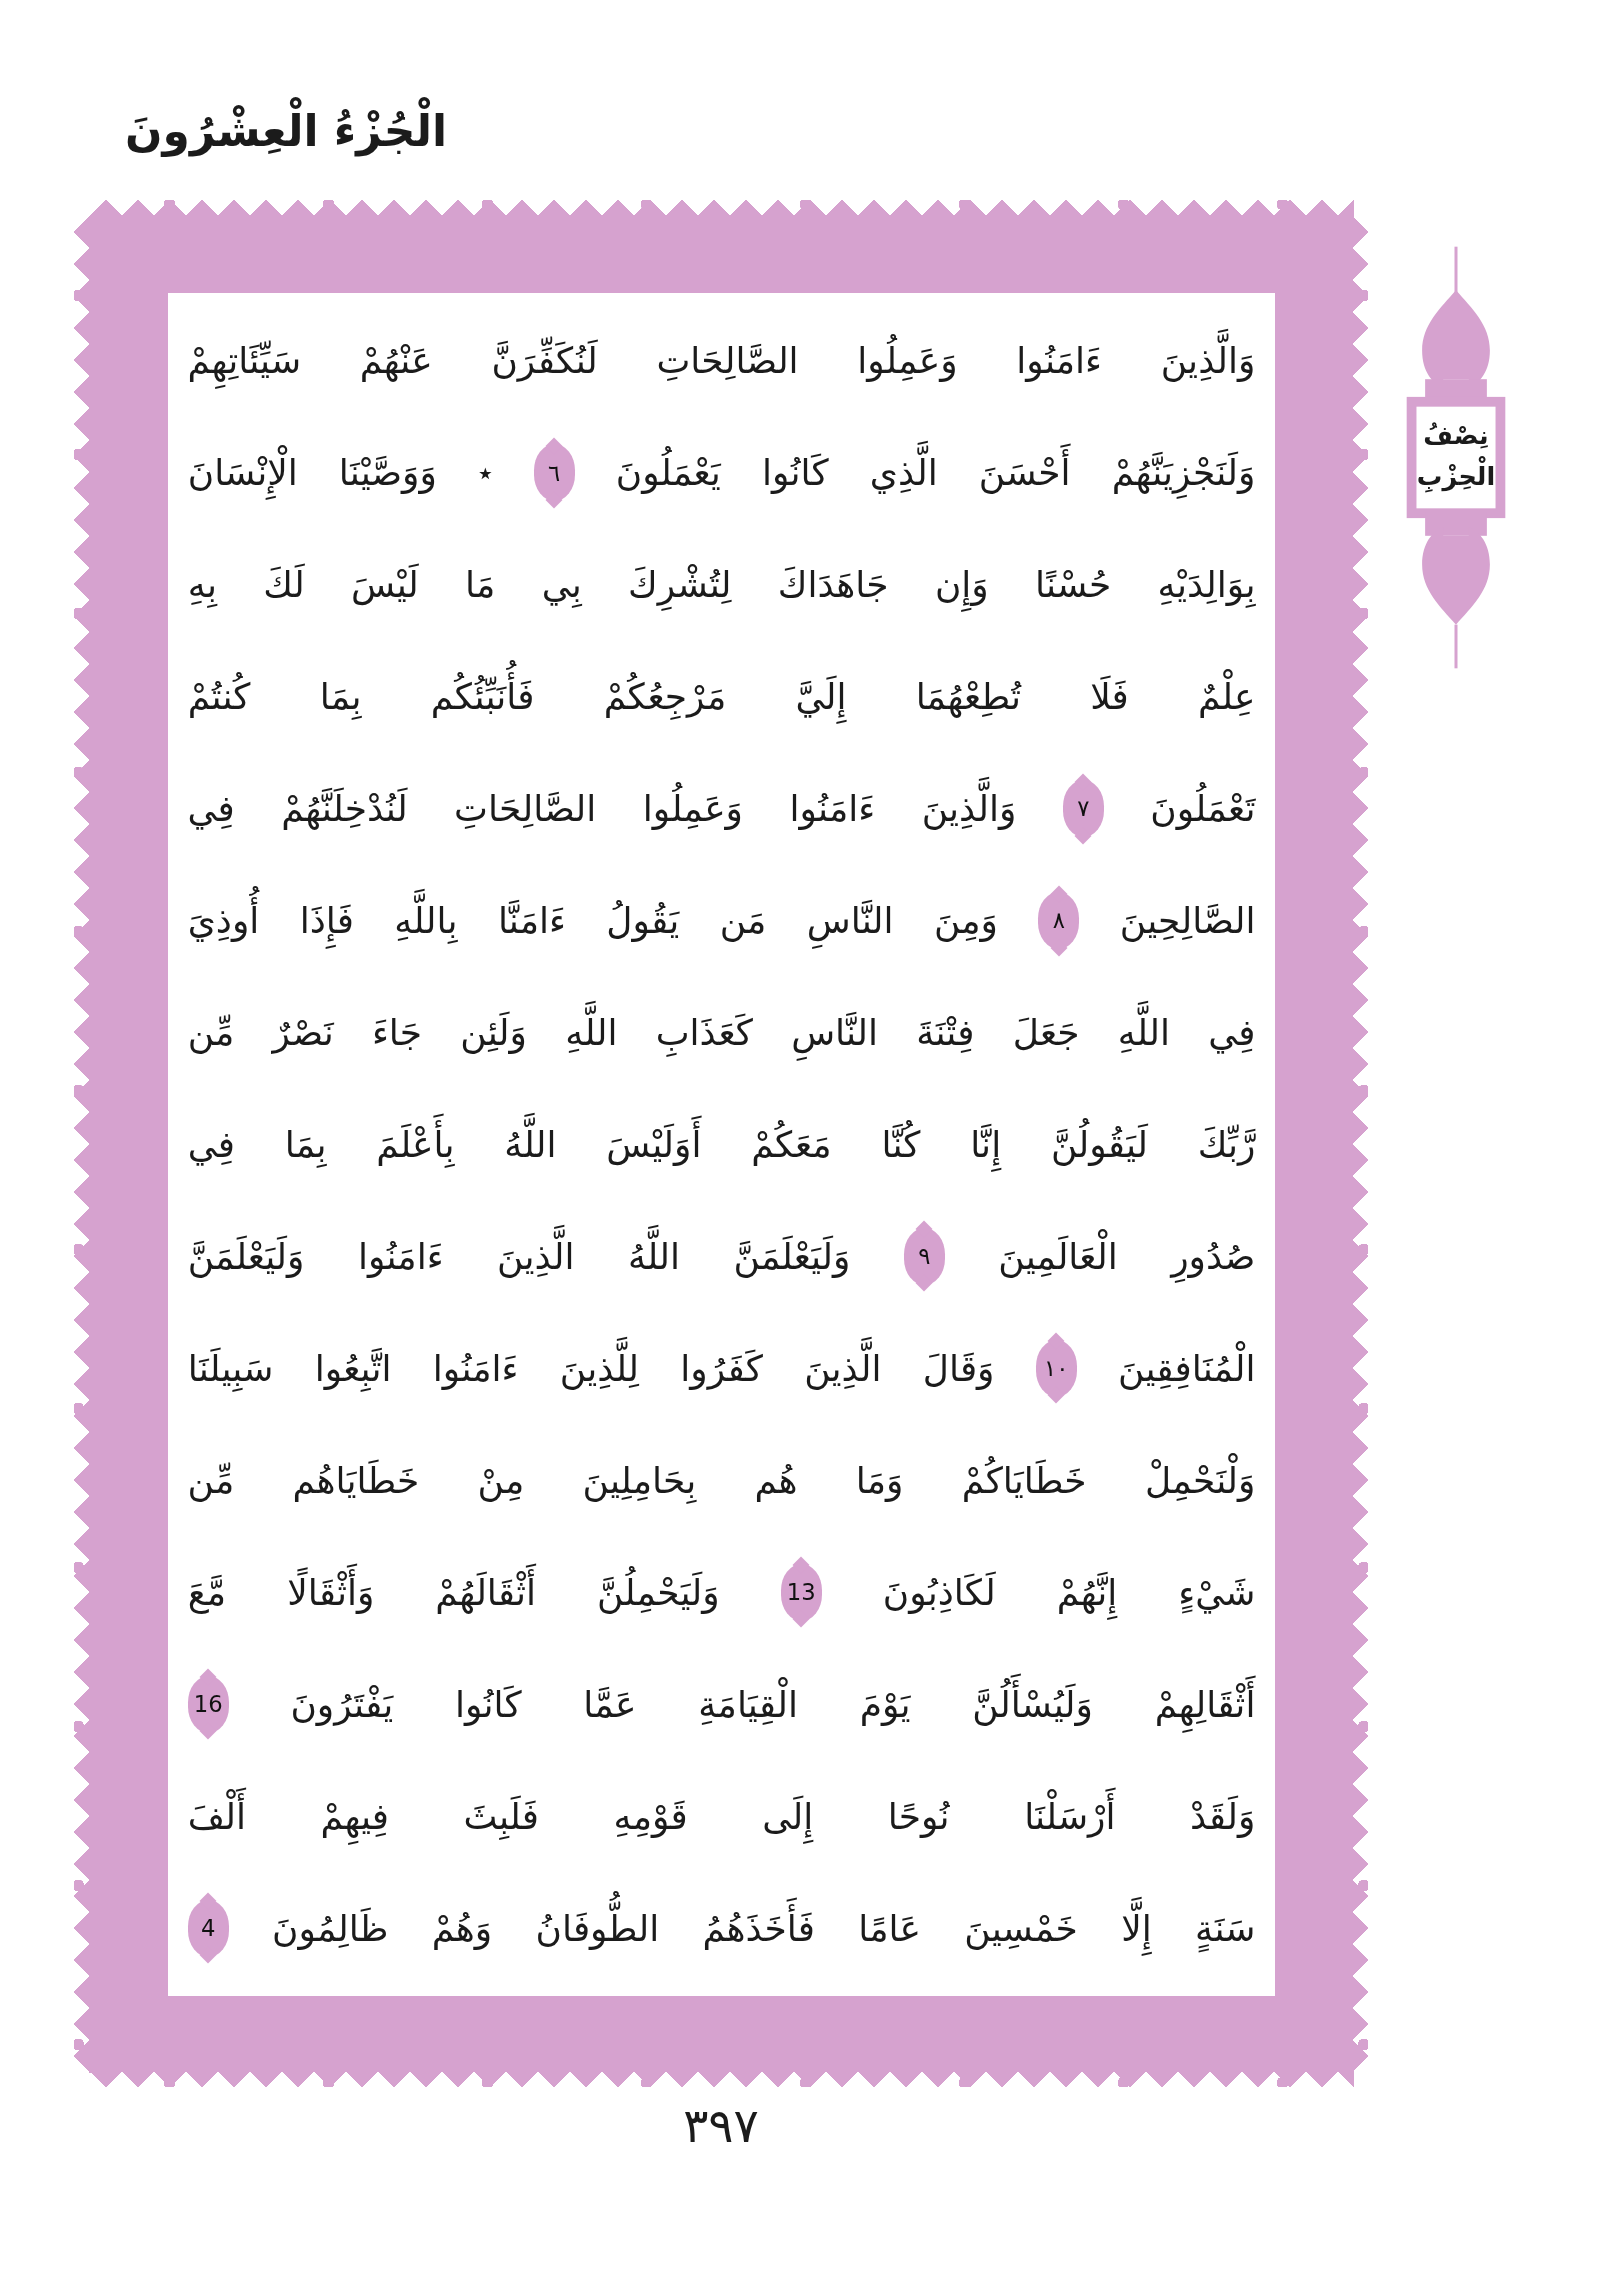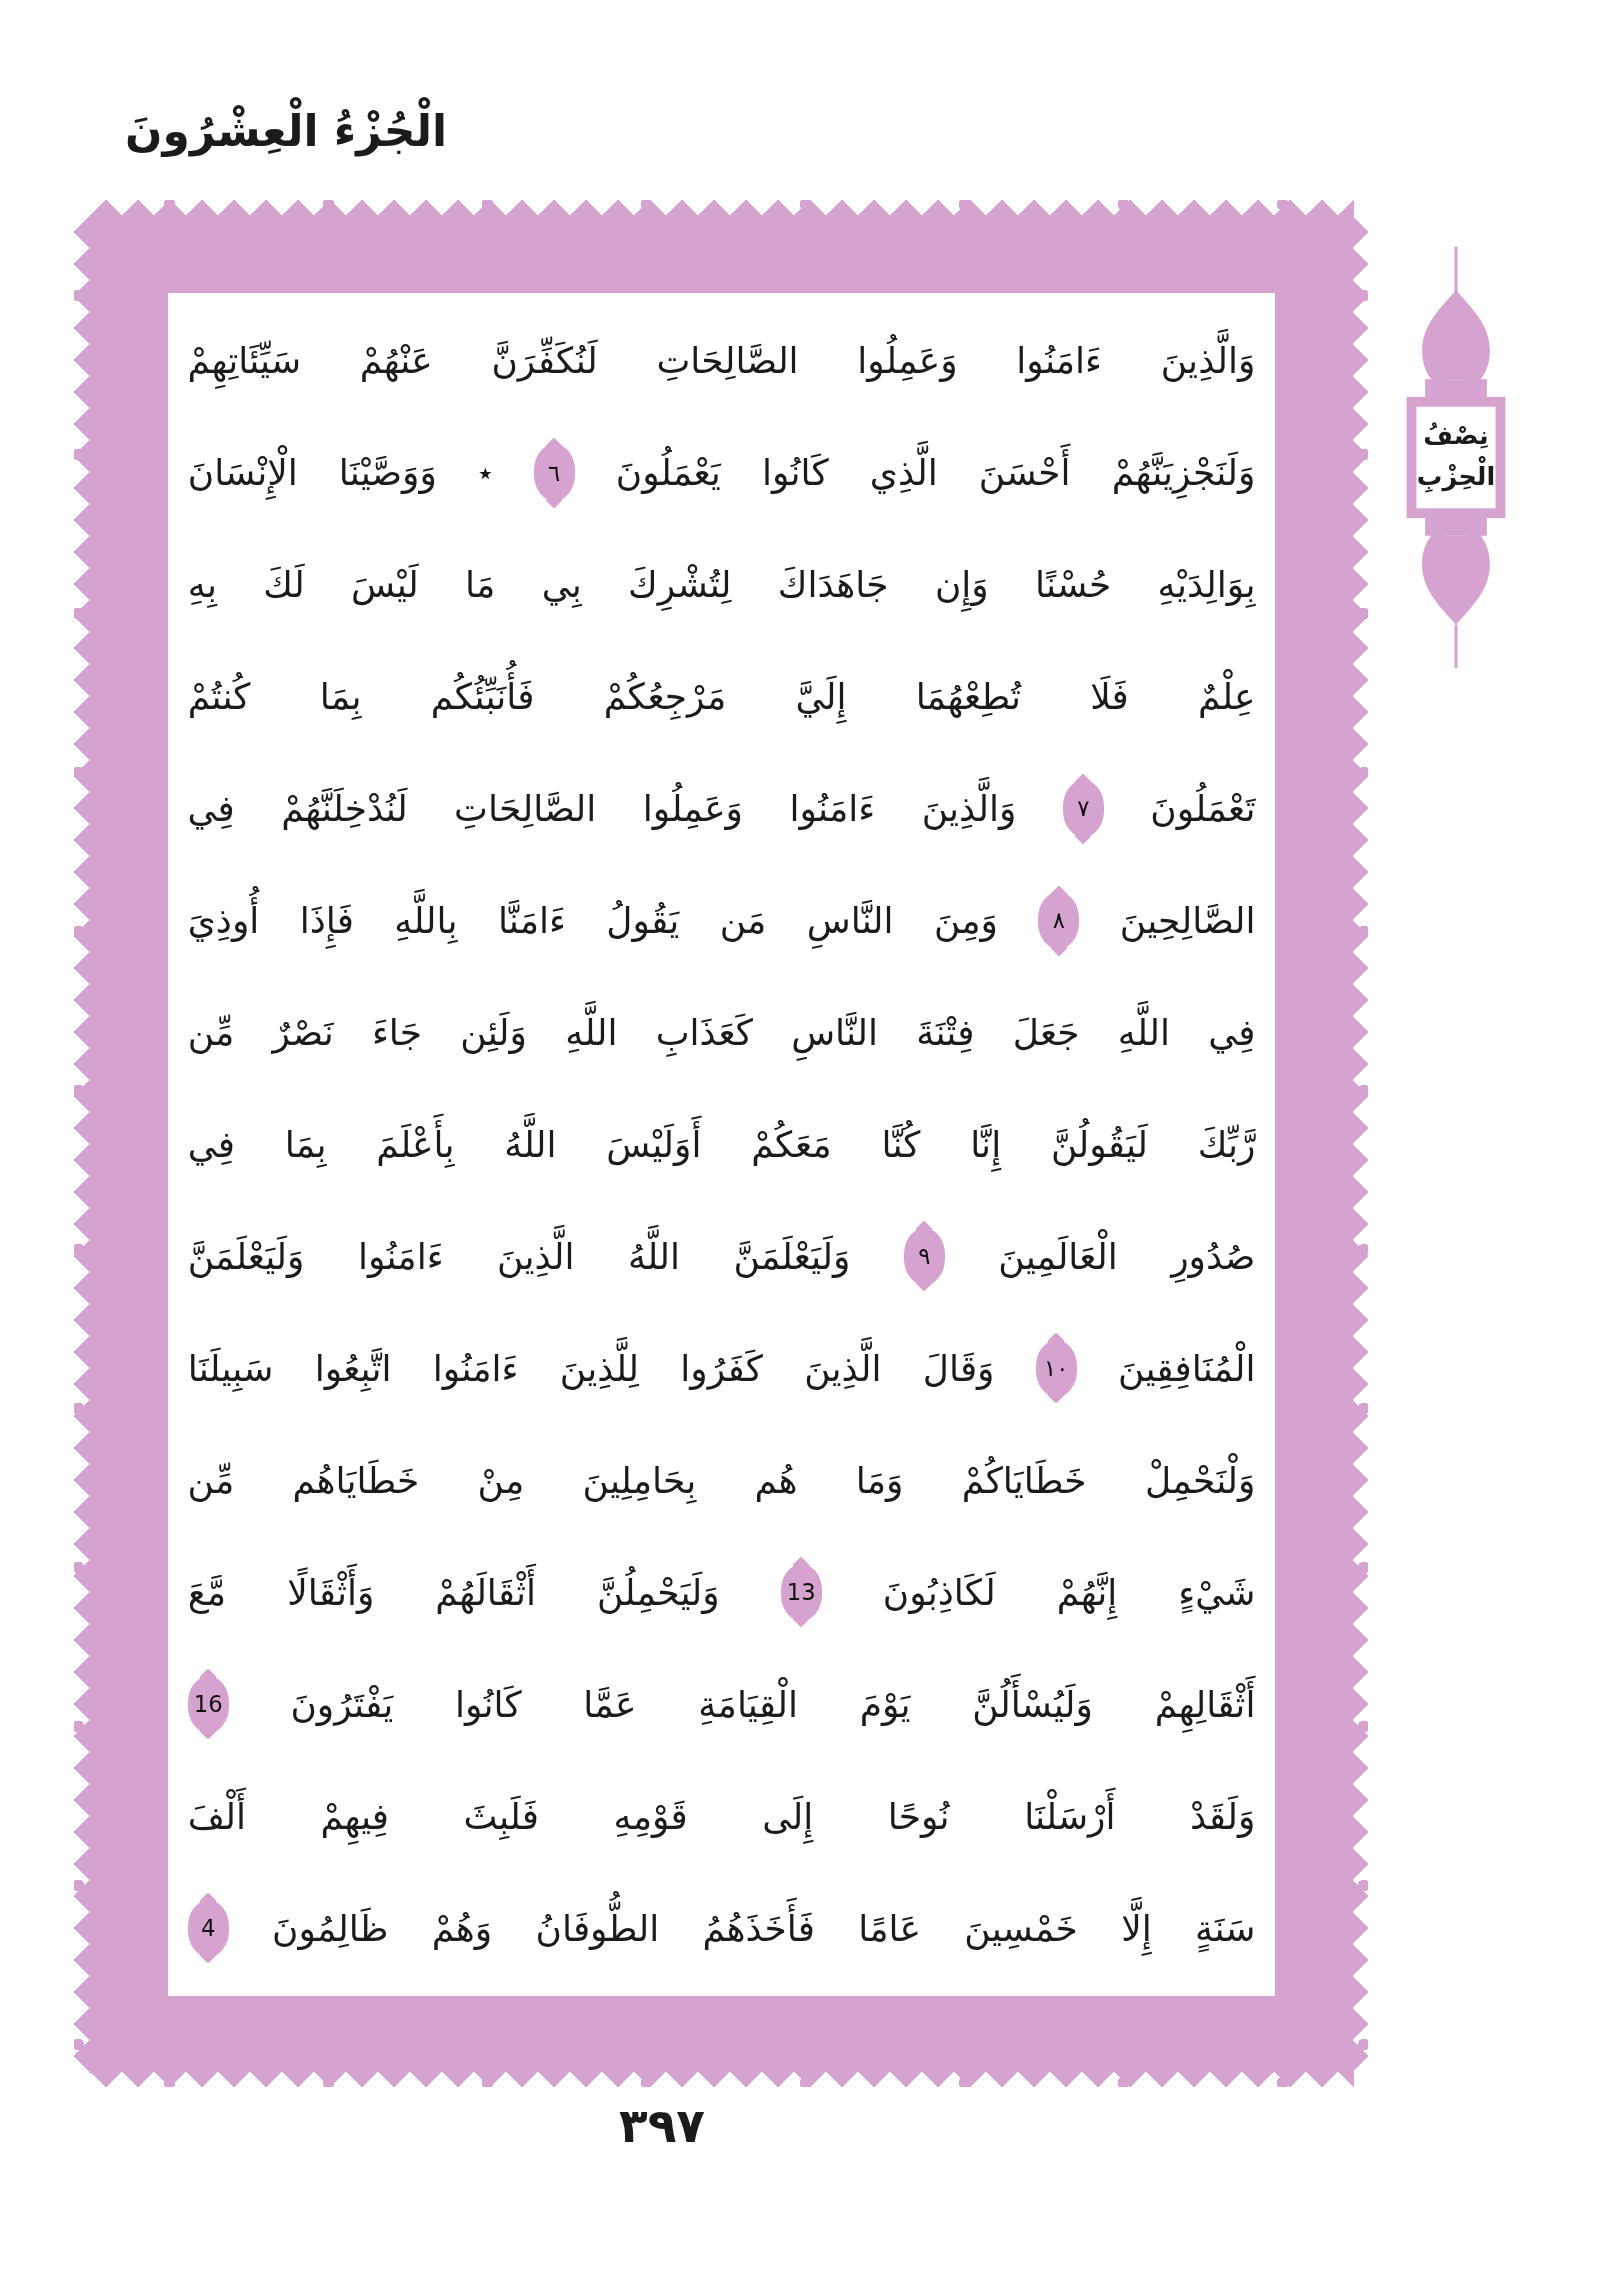--- a/index.html
+++ b/index.html
@@ -104,21 +104,21 @@
   .vbadge::before{top:-4.5px;}
   .vbadge::after{bottom:-4.5px;}
   .vnum{font-size:22.7px;line-height:1;color:#111;}
   .hstar{font-size:27px;flex:0 0 auto;color:var(--ink);}
   
   .medallion{position:absolute;left:1392px;top:246px;}
   .med-label{font-family:"DejaVu Sans",sans-serif;font-size:34px;font-weight:bold;fill:var(--ink);}
   
   .pagenum{
     position:absolute;top:2098px;left:619px;width:204px;
-    text-align:left;font-size:47px;font-weight:bold;
+    text-align:center;font-size:47px;font-weight:normal;
     color:var(--ink);direction:rtl;
   }
 </style>
 </head>
 <body>
 
 <div class="page">
 
   <div class="hdr hdr-juz">الْجُزْءُ الْعِشْرُونَ</div>
 

